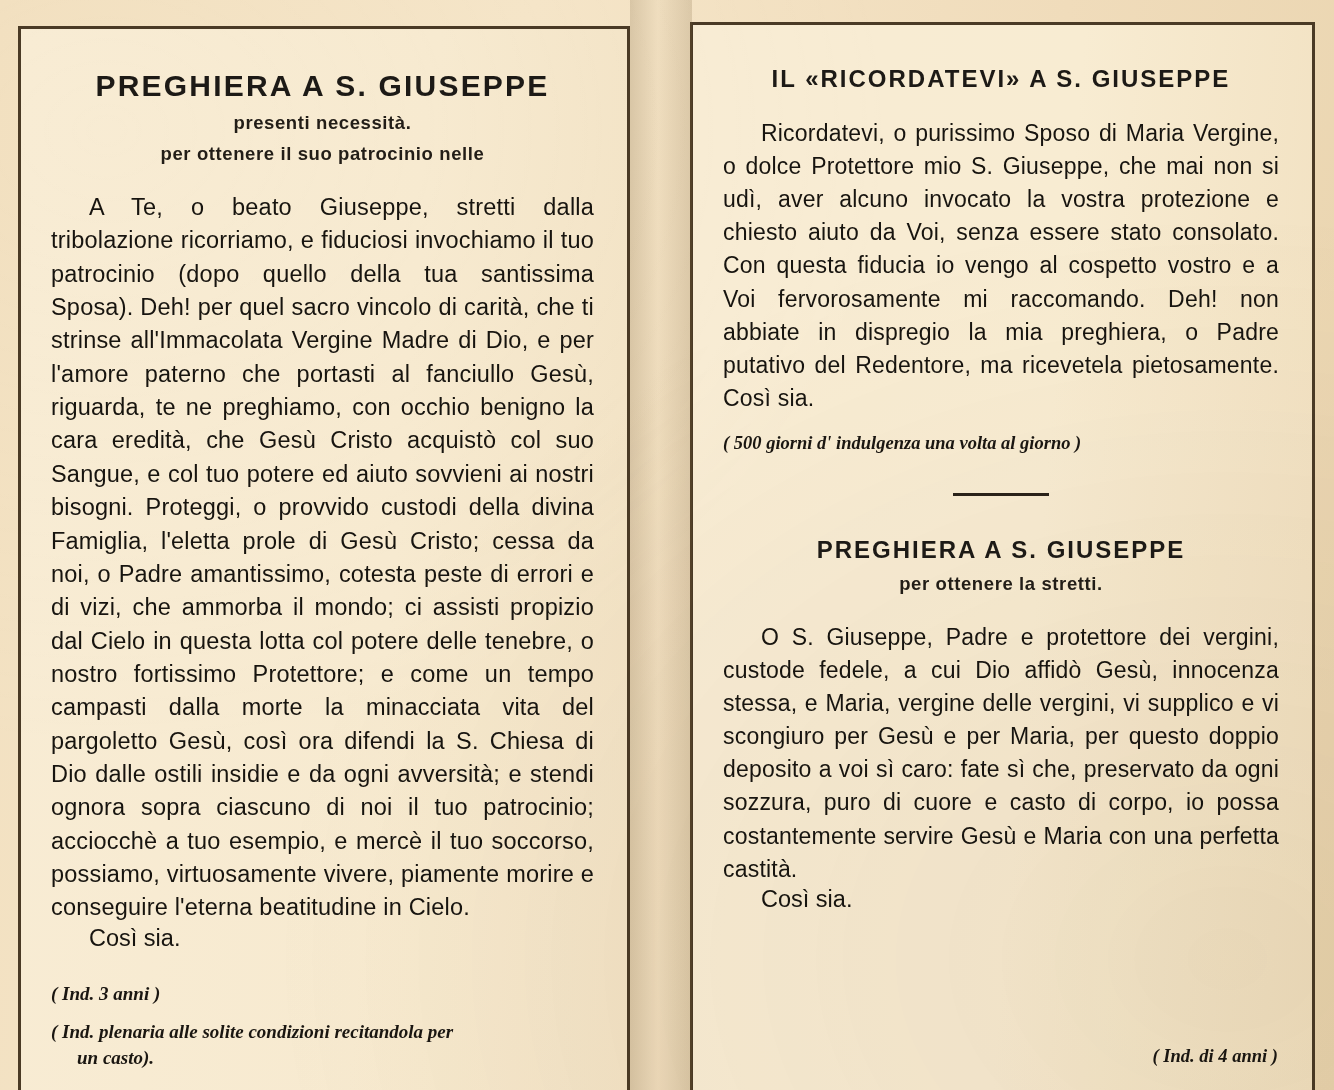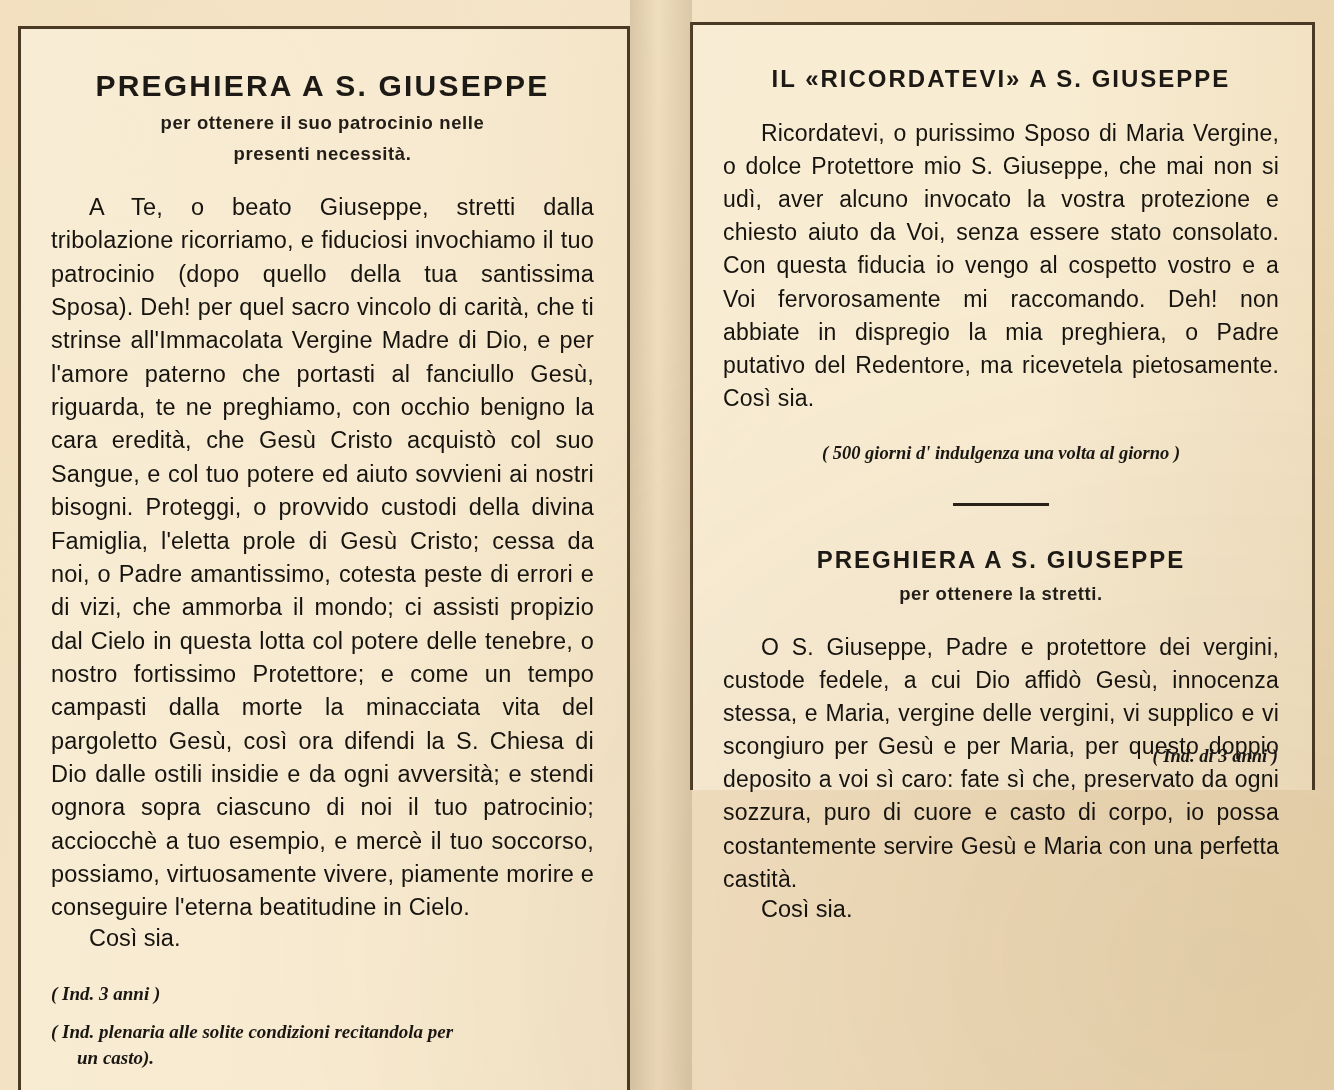--- a/index.html
+++ b/index.html
@@ -31,21 +31,21 @@
     width: 612px;
     height: 1064px;
     border: 3px solid #4a3a25;
     border-bottom: none;
     background: linear-gradient(95deg, #f8ecd4 0%, #f7ead0 60%, #f2e2c4 100%);
   }
   .leaf-right {
     left: 690px;
     top: 22px;
     width: 625px;
-    height: 768px;
+    height: 1068px;
     border: 3px solid #4a3a25;
     border-bottom: none;
     background: linear-gradient(95deg, #f8ecd4 0%, #f8ecd2 55%, #f1e0c0 100%);
   }
   .inner {
     padding: 26px 33px 10px 30px;
     box-sizing: border-box;
     height: 100%;
   }
   .title {
@@ -94,22 +94,22 @@
   .note {
     font-style: italic;
     font-size: 19px;
     color: #1a1611;
     margin: 14px 0 0 0;
     line-height: 1.4;
     font-family: "Liberation Serif", serif;
     font-weight: bold;
   }
   .note-right {
-    text-align: center;
-    margin-top: 26px;
+    text-align: left;
+    margin-top: 16px;
     font-family: Liberation Serif, serif;
   }
   .note-sm {
     font-size: 18.5px;
   }
   .note-indent {
     text-indent: 0;
     padding-left: 0;
     margin-top: 11px;
   }
@@ -157,22 +157,22 @@
   }
 </style>
 </head>
 <body>
 
 <div class="page">
 
   <div class="leaf leaf-left">
     <div class="inner">
       <div class="title">PREGHIERA A S. GIUSEPPE</div>
+      <div class="subtitle">presenti necessità.</div>
       <div class="subtitle">per ottenere il suo patrocinio nelle</div>
-      <div class="subtitle">presenti necessità.</div>
       <p class="body-text">A Te, o beato Giuseppe, stretti dalla tribolazione ricorriamo, e fiduciosi invochiamo il tuo patrocinio (dopo quello della tua santissima Sposa). Deh! per quel sacro vincolo di carità, che ti strinse all'Immacolata Vergine Madre di Dio, e per l'amore paterno che portasti al fanciullo Gesù, riguarda, te ne preghiamo, con occhio benigno la cara eredità, che Gesù Cristo acquistò col suo Sangue, e col tuo potere ed aiuto sovvieni ai nostri bisogni. Proteggi, o provvido custodi della divina Famiglia, l'eletta prole di Gesù Cristo; cessa da noi, o Padre amantissimo, cotesta peste di errori e di vizi, che ammorba il mondo; ci assisti propizio dal Cielo in questa lotta col potere delle tenebre, o nostro fortissimo Protettore; e come un tempo campasti dalla morte la minacciata vita del pargoletto Gesù, così ora difendi la S. Chiesa di Dio dalle ostili insidie e da ogni avversità; e stendi ognora sopra ciascuno di noi il tuo patrocinio; acciocchè a tuo esempio, e mercè il tuo soccorso, possiamo, virtuosamente vivere, piamente morire e conseguire l'eterna beatitudine in Cielo.</p>
       <p class="amen">Così sia.</p>
       <div class="bottom-note">
         <div class="note">( Ind. 3 anni )</div>
         <div class="note note-indent">
           <span>( Ind. plenaria alle solite condizioni recitandola per</span>
           <span class="cont">un casto).</span>
         </div>
       </div>
     </div>
@@ -184,20 +184,20 @@
       <p class="body-text tight">Ricordatevi, o purissimo Sposo di Maria Vergine, o dolce Protettore mio S. Giuseppe, che mai non si udì, aver alcuno invocato la vostra protezione e chiesto aiuto da Voi, senza essere stato consolato. Con questa fiducia io vengo al cospetto vostro e a Voi fervorosamente mi raccomando. Deh! non abbiate in dispregio la mia preghiera, o Padre putativo del Redentore, ma ricevetela pietosamente. Così sia.</p>
       <div class="note note-right note-sm">( 500 giorni d' indulgenza una volta al giorno )</div>
 
       <div class="rule"></div>
 
       <div class="title title-sm">PREGHIERA A S. GIUSEPPE</div>
       <div class="subtitle">per ottenere la stretti.</div>
       <p class="body-text tight">O S. Giuseppe, Padre e protettore dei vergini, custode fedele, a cui Dio affidò Gesù, innocenza stessa, e Maria, vergine delle vergini, vi supplico e vi scongiuro per Gesù e per Maria, per questo doppio deposito a voi sì caro: fate sì che, preservato da ogni sozzura, puro di cuore e casto di corpo, io possa costantemente servire Gesù e Maria con una perfetta castità.</p>
       <p class="amen">Così sia.</p>
       <div class="bottom-note-r">
-        <div class="note note-sm">( Ind. di 3 anni )</div>
+        <div class="note note-sm">( Ind. di 4 anni )</div>
       </div>
     </div>
   </div>
 
   <div class="gutter-shadow"></div>
   <div class="grain"></div>
 </div>
 
 </body></html>

